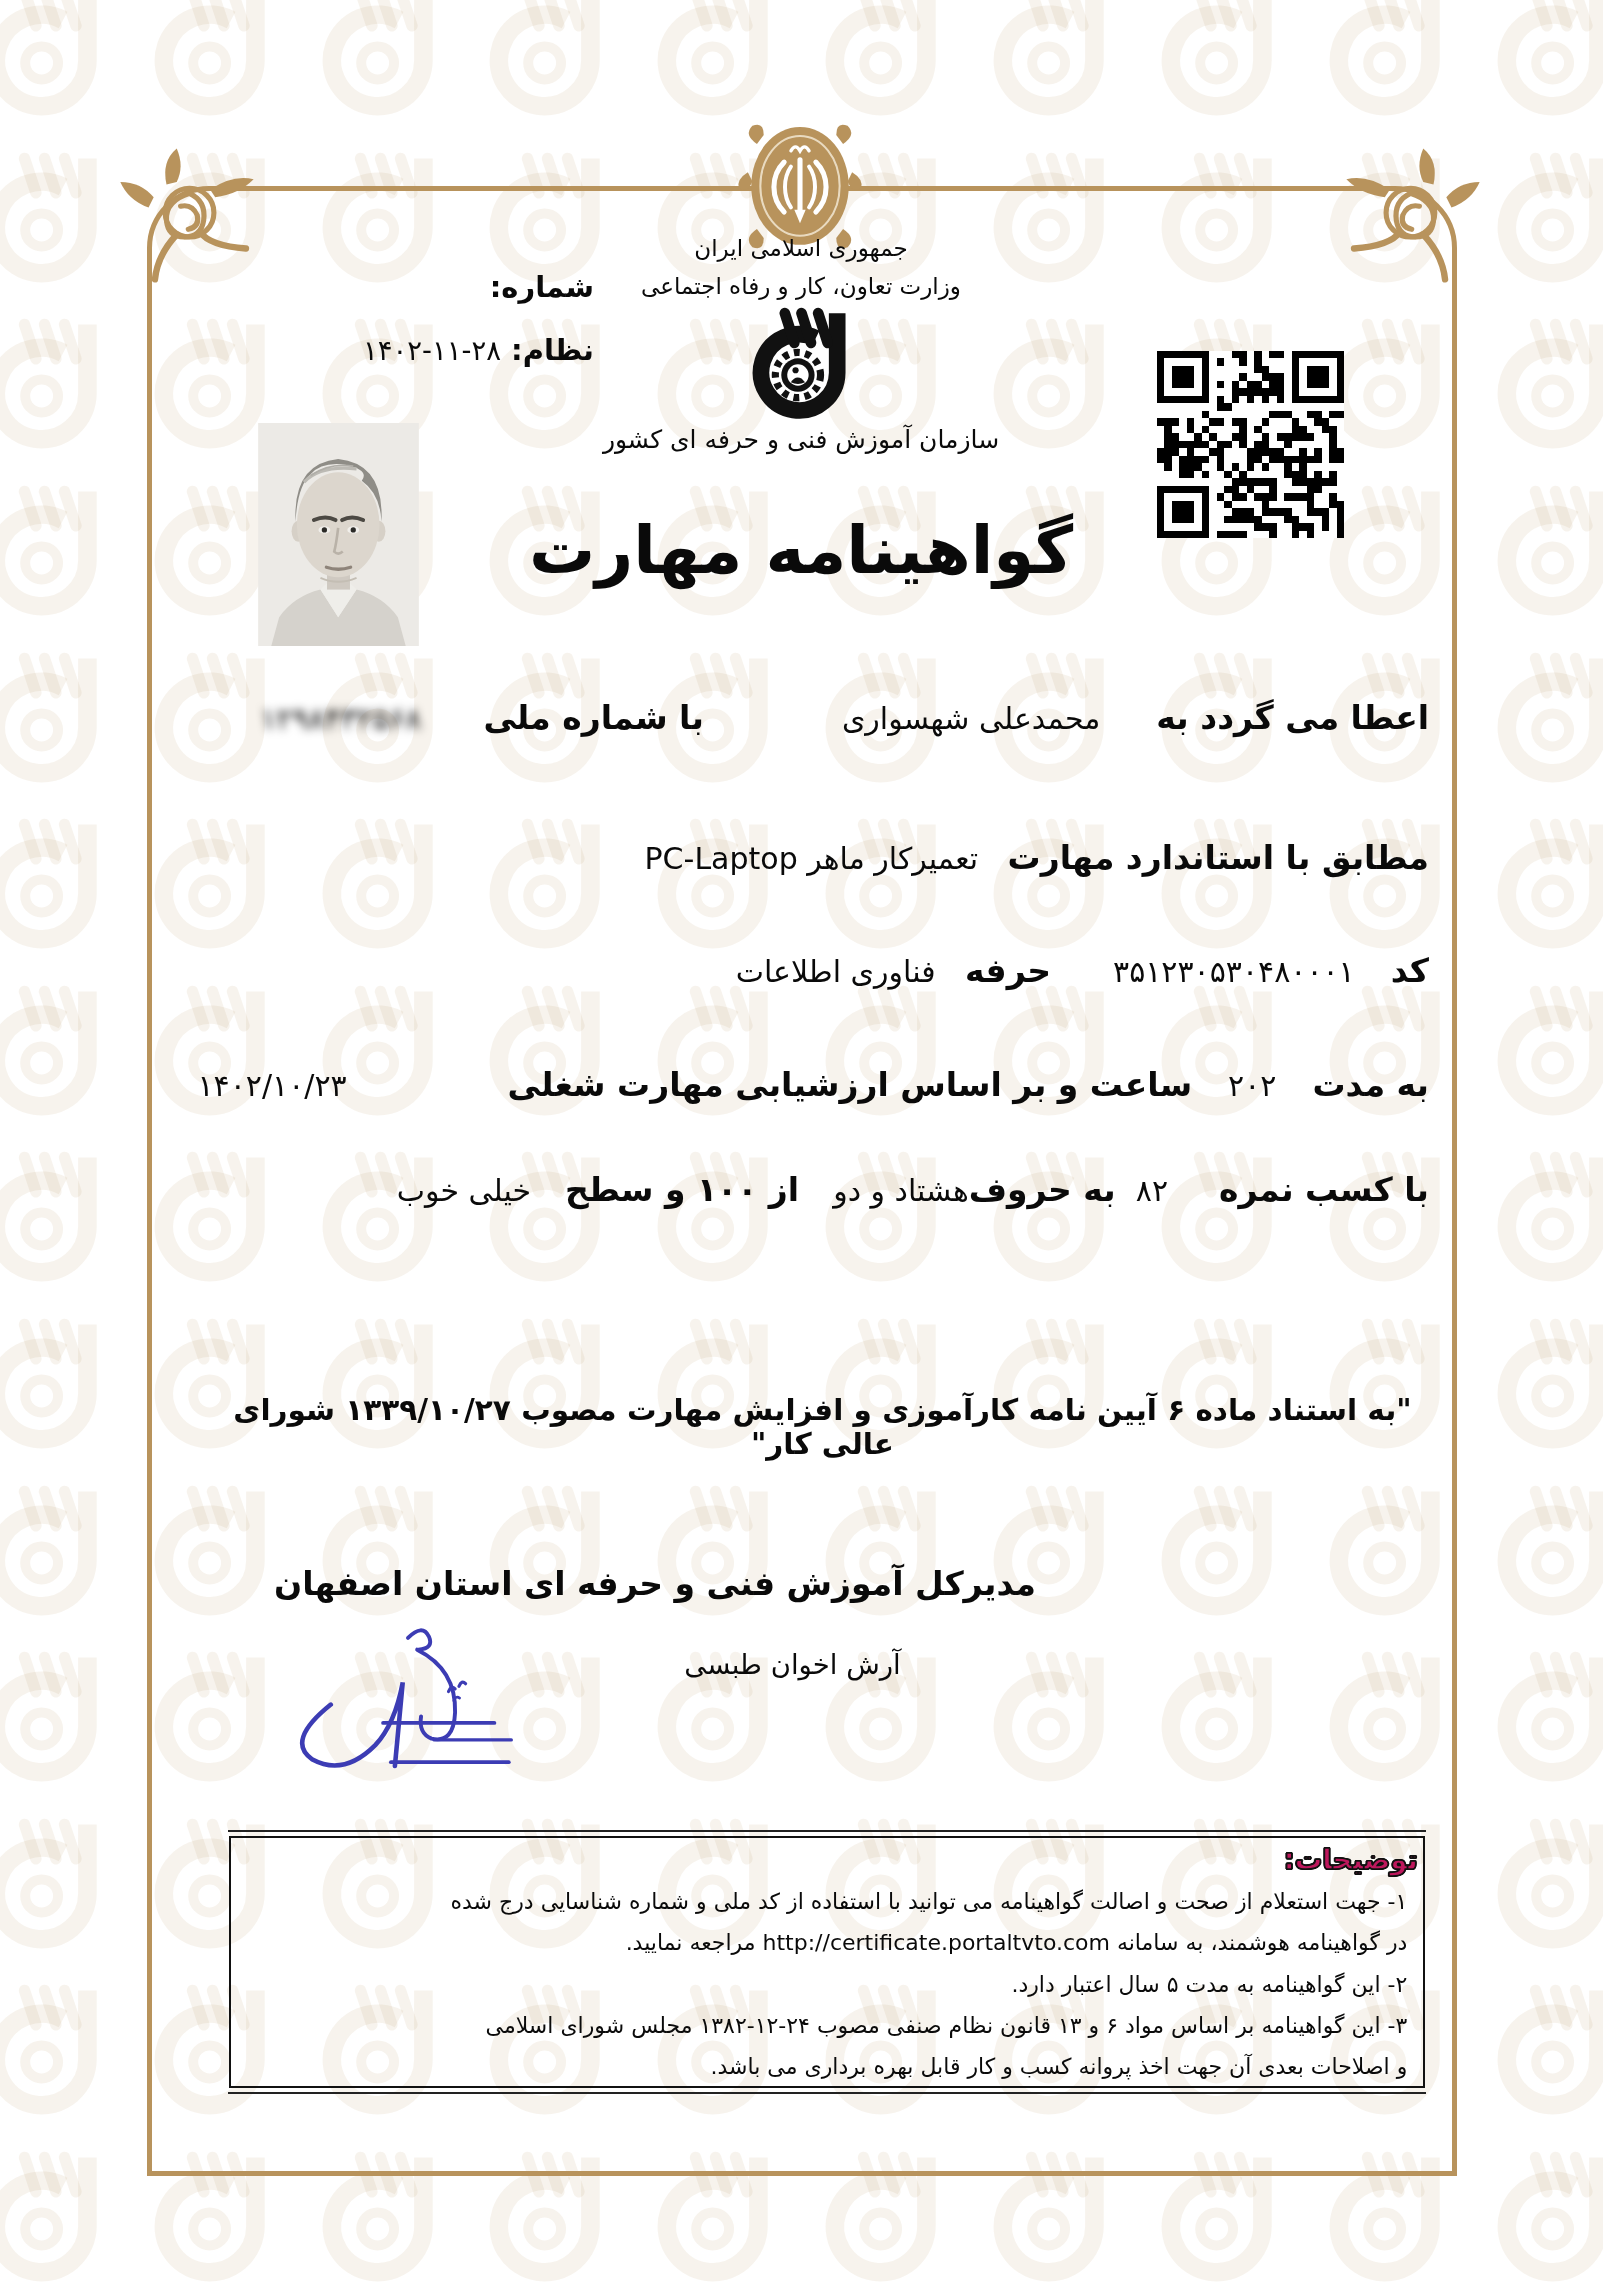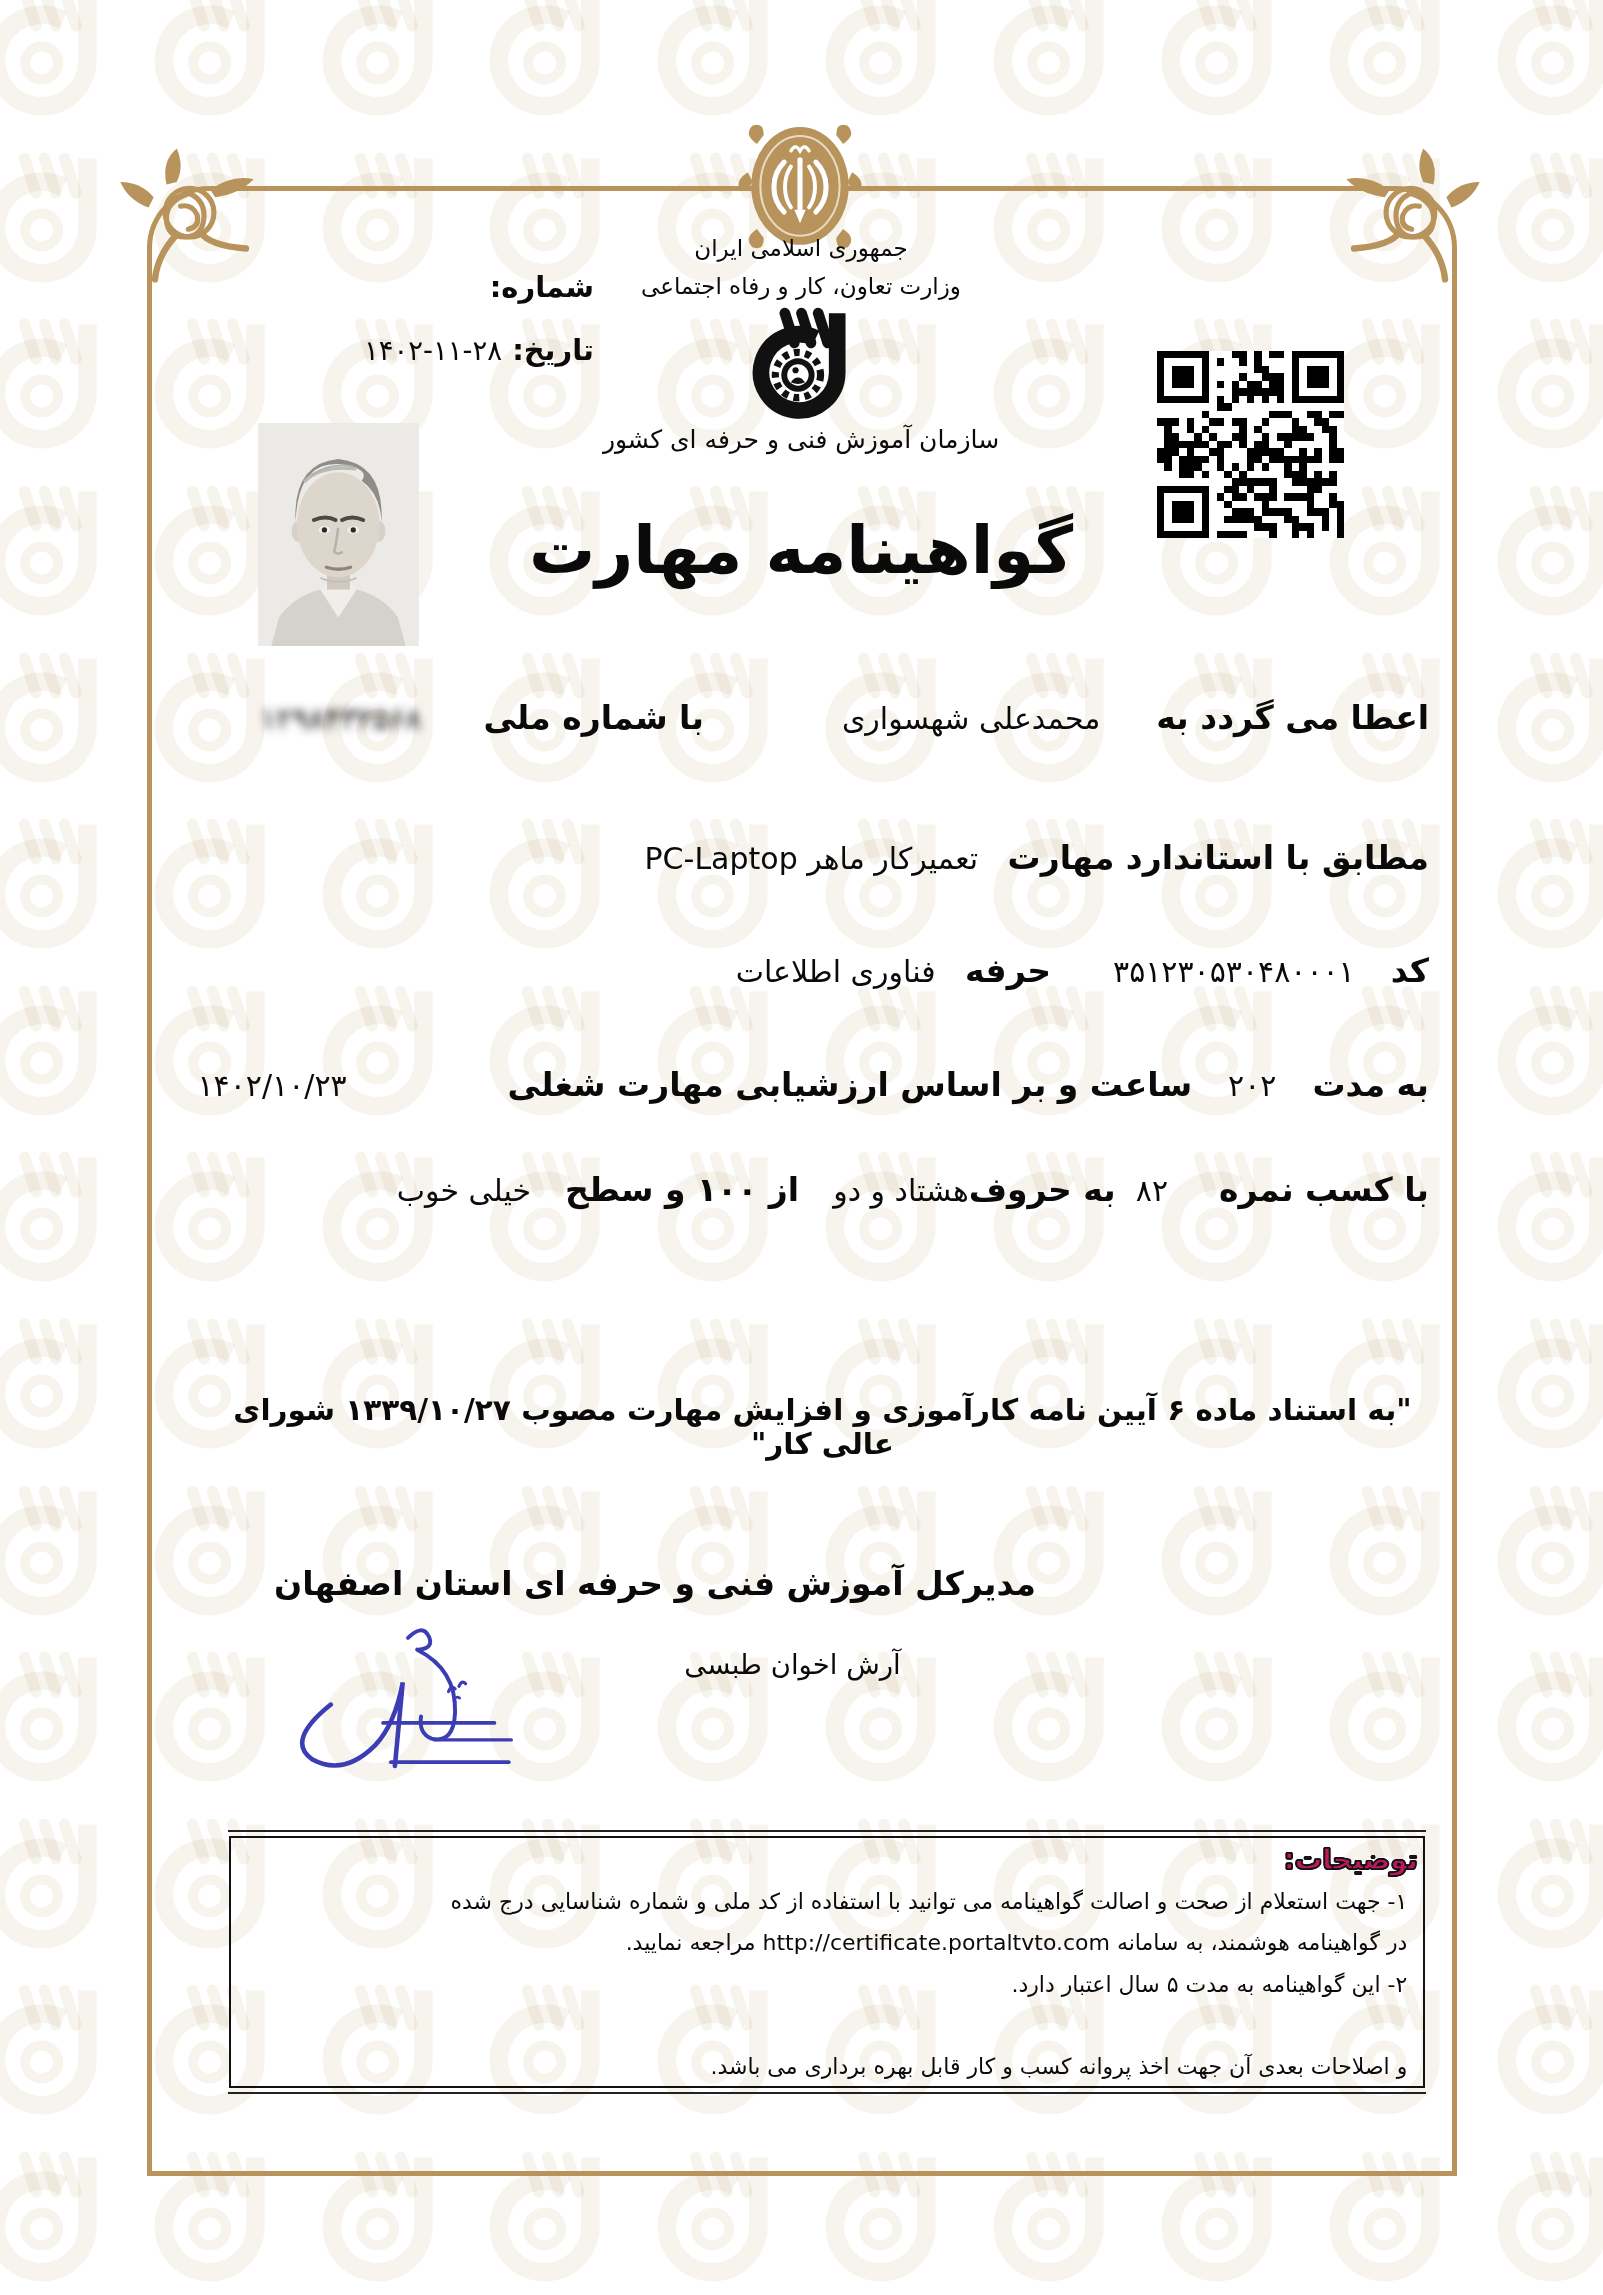--- a/index.html
+++ b/index.html
@@ -526,21 +526,21 @@
       <path d="M52 26 q4 -7 8 0 q4 -7 8 0" stroke-width="3"></path>
     </g>
     <polygon points="55,78 65,78 60,90" fill="#ffffff"></polygon>
   </svg>
 
   <div class="abs z serial-block" style="right:1009px;top:270px">
     <span>شماره:</span>
     <span></span>
   </div>
   <div class="abs z serial-block" style="right:1009px;top:333px">
-    <span>تاریخ:</span>
+    <span>نظام:</span>
     <span class="date-val">۲۸-۱۱-۱۴۰۲</span>
   </div>
 
   <div class="abs z ctr hdr-line" style="top:235px">جمهوری اسلامی ایران</div>
   <div class="abs z ctr hdr-line" style="top:273px">وزارت تعاون، کار و رفاه اجتماعی</div>
 
   <svg class="abs z" style="left:738px;top:306px;width:129px;height:119px" viewBox="0 0 100 100">
     <path d="M80 6 L80 56 A32 32 0 1 1 62 27" fill="none" stroke="#111" stroke-width="14"></path>
     <line x1="44" y1="31" x2="36" y2="6" stroke="#111" stroke-width="9" stroke-linecap="round"></line>
     <line x1="58" y1="31" x2="50" y2="6" stroke="#111" stroke-width="9" stroke-linecap="round"></line>
@@ -856,18 +856,19 @@
     </g>
   </svg>
 
   <div class="abs z notes-box">
     <div class="xline nb-top"></div>
     <div class="xline nb-bot"></div>
     <div class="notes-head">توضیحات:</div>
     <div class="note-line" style="top:51px">۱- جهت استعلام از صحت و اصالت گواهینامه می توانید با استفاده از کد ملی و شماره شناسایی درج شده</div>
     <div class="note-line" style="top:92px">در گواهینامه هوشمند، به سامانه http://certificate.portaltvto.com مراجعه نمایید.</div>
     <div class="note-line" style="top:134px">۲- این گواهینامه به مدت ۵ سال اعتبار دارد.</div>
+    <div class="note-line" style="top:175px">۳- این گواهینامه بر اساس مواد ۶ و ۱۳ قانون نظام صنفی مصوب ۲۴-۱۲-۱۳۸۲ مجلس شورای اسلامی</div>
     <div class="note-line" style="top:216px">و اصلاحات بعدی آن جهت اخذ پروانه کسب و کار قابل بهره برداری می باشد.</div>
   </div>
 
 
 </div>
 
 
 </body></html>

